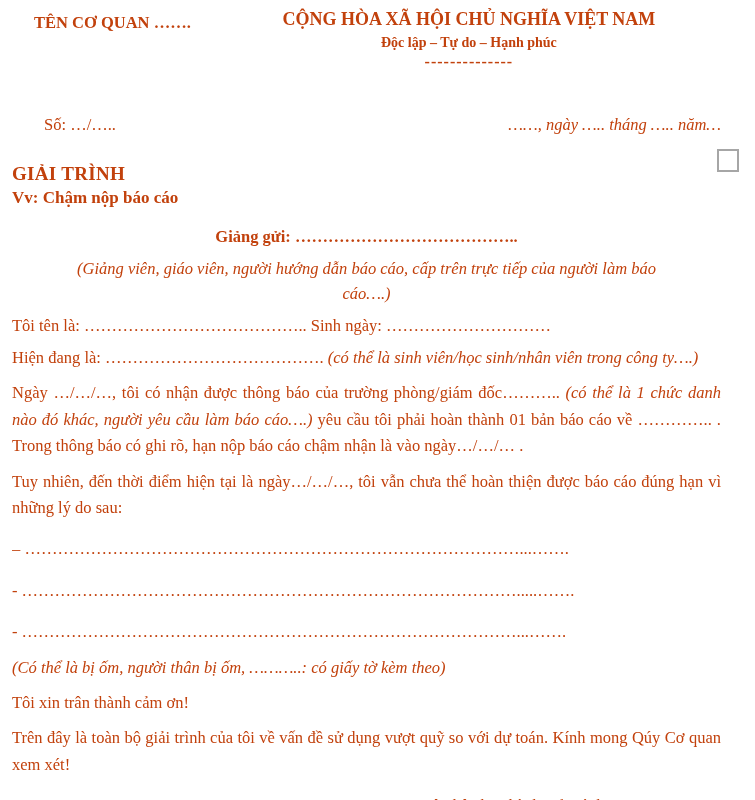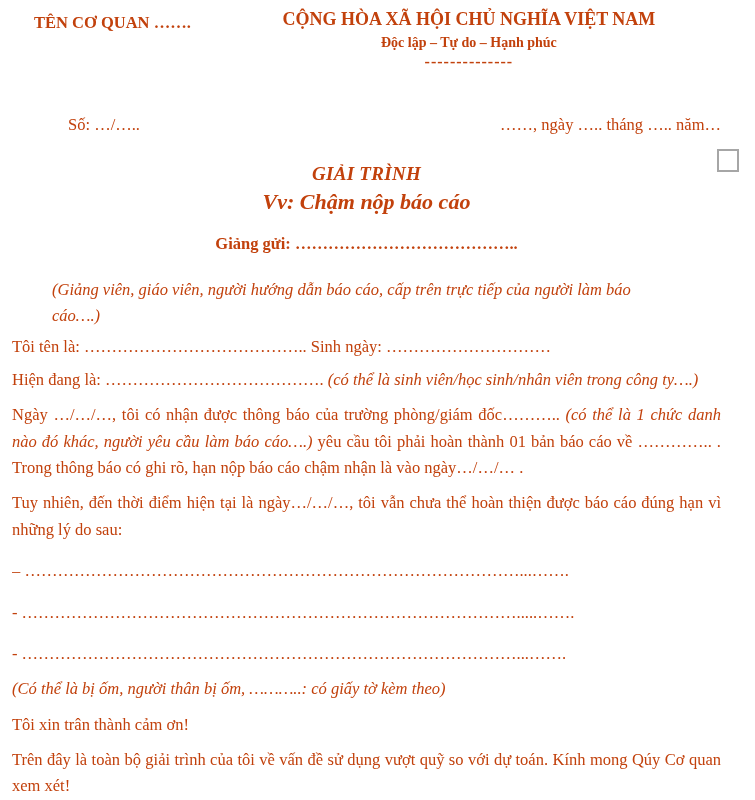--- a/index.html
+++ b/index.html
@@ -45,48 +45,48 @@
     line-height: 1.1;
     font-weight: bold;
   }
 
   
   .meta-row {
     display: flex;
     justify-content: space-between;
     margin-top: 42px;
   }
-  .doc-number { margin-left: 56px; }
-  .doc-date { }
+  .doc-number { margin-left: 32px; }
+  .doc-date { font-style: italic; }
 
   
-  .title-block { text-align: center; margin-top: 22px; line-height: 1.35; font-style: italic; }
+  .title-block { margin-top: 22px; line-height: 1.35; }
   .doc-title { font-weight: bold; font-size: 19px; letter-spacing: 0.3px; }
-  .doc-subject { font-weight: bold; font-size: 22px; margin-top: 1px; }
+  .doc-subject { font-weight: bold; font-size: 17px; margin-top: 1px; }
 
   .square-marker {
     position: absolute;
     top: 149px;
     right: 16px;
     width: 18px;
     height: 19px;
     border: 2px solid #a6a6a6;
     background: #ffffff;
   }
 
   
   .salutation {
     text-align: center;
     font-weight: bold;
     margin-top: 14px;
   }
   .recipient-note {
-    text-align: left;
+    text-align: center;
     font-style: italic;
-    margin-top: 20px;
+    margin-top: 5px;
     padding: 0 40px;
     line-height: 1.55;
   }
 
   
   .para { margin-top: 9px; text-align: justify; }
   .para.tight { margin-top: 6px; }
   .italic { font-style: italic; }
 
   .reason-line {

